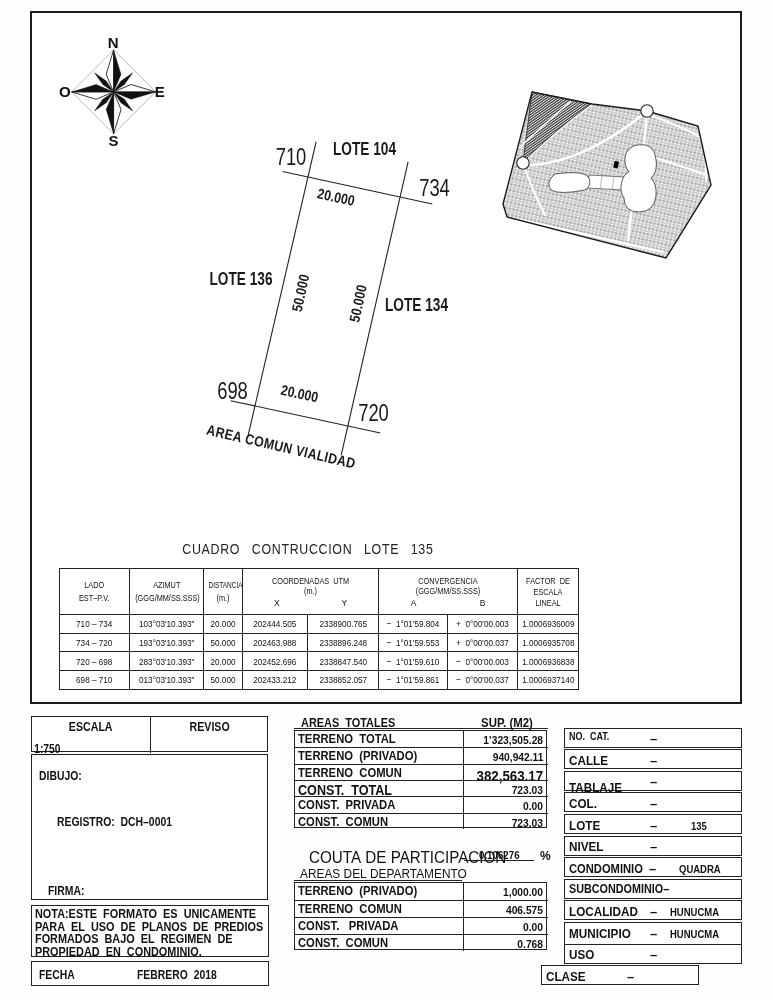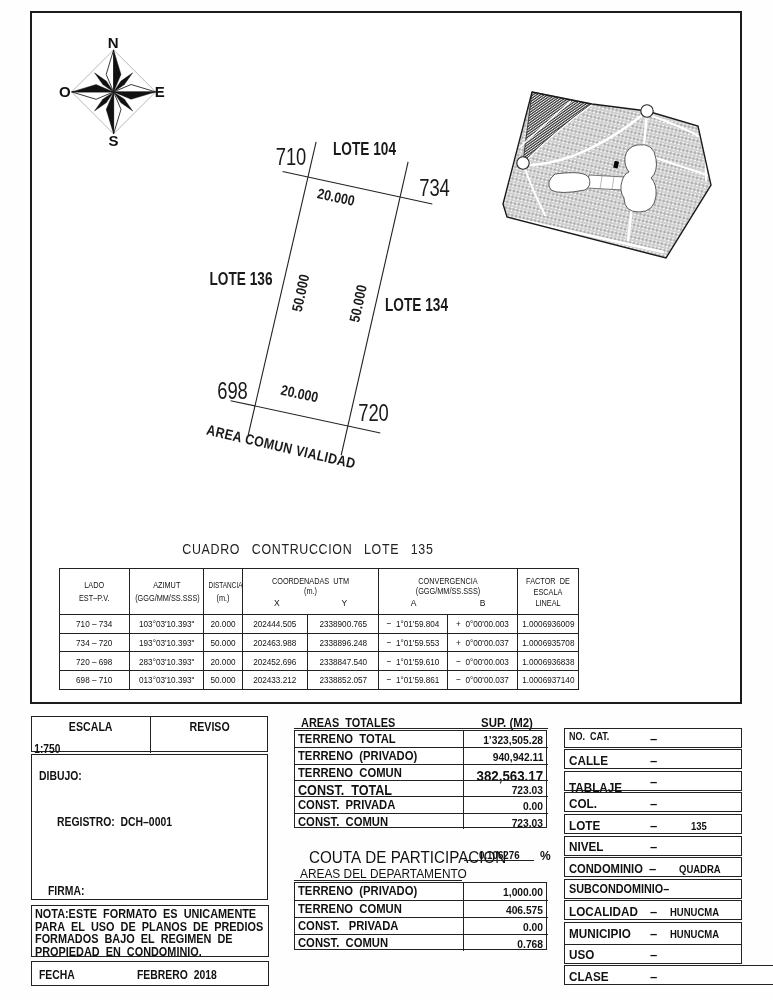--- a/index.html
+++ b/index.html
@@ -408,16 +408,16 @@
 </div>
 <div class="bx" style="left:564px;top:922.0px;width:178px;height:28px;">
 <span class="abs b" style="left:4px;top:2.5px;font-size:13px;"><span class="cond" style="transform:scaleX(0.90);">MUNICIPIO</span></span>
 <span class="abs b" style="left:85px;top:2.5px;font-size:13px;">–</span>
 <span class="abs b" style="left:105px;top:5.5px;font-size:10px;"><span class="cond" style="transform:scaleX(0.95);">HUNUCMA</span></span>
 </div>
 <div class="bx" style="left:564px;top:943.6px;width:178px;height:20px;">
 <span class="abs b" style="left:4px;top:2.5px;font-size:13px;"><span class="cond" style="transform:scaleX(0.90);">USO</span></span>
 <span class="abs b" style="left:85px;top:2.5px;font-size:13px;">–</span>
 </div>
-<div class="bx" style="left:564px;top:965.2px;width:210px;height:20px;text-decoration:underline;">
+<div class="bx" style="left:541px;top:965.2px;width:158px;height:20px;text-decoration:underline;">
 <span class="abs b" style="left:4px;top:2.5px;font-size:13px;"><span class="cond" style="transform:scaleX(0.90);">CLASE</span></span>
 <span class="abs b" style="left:85px;top:2.5px;font-size:13px;">–</span>
 </div>
 
 </body></html>

